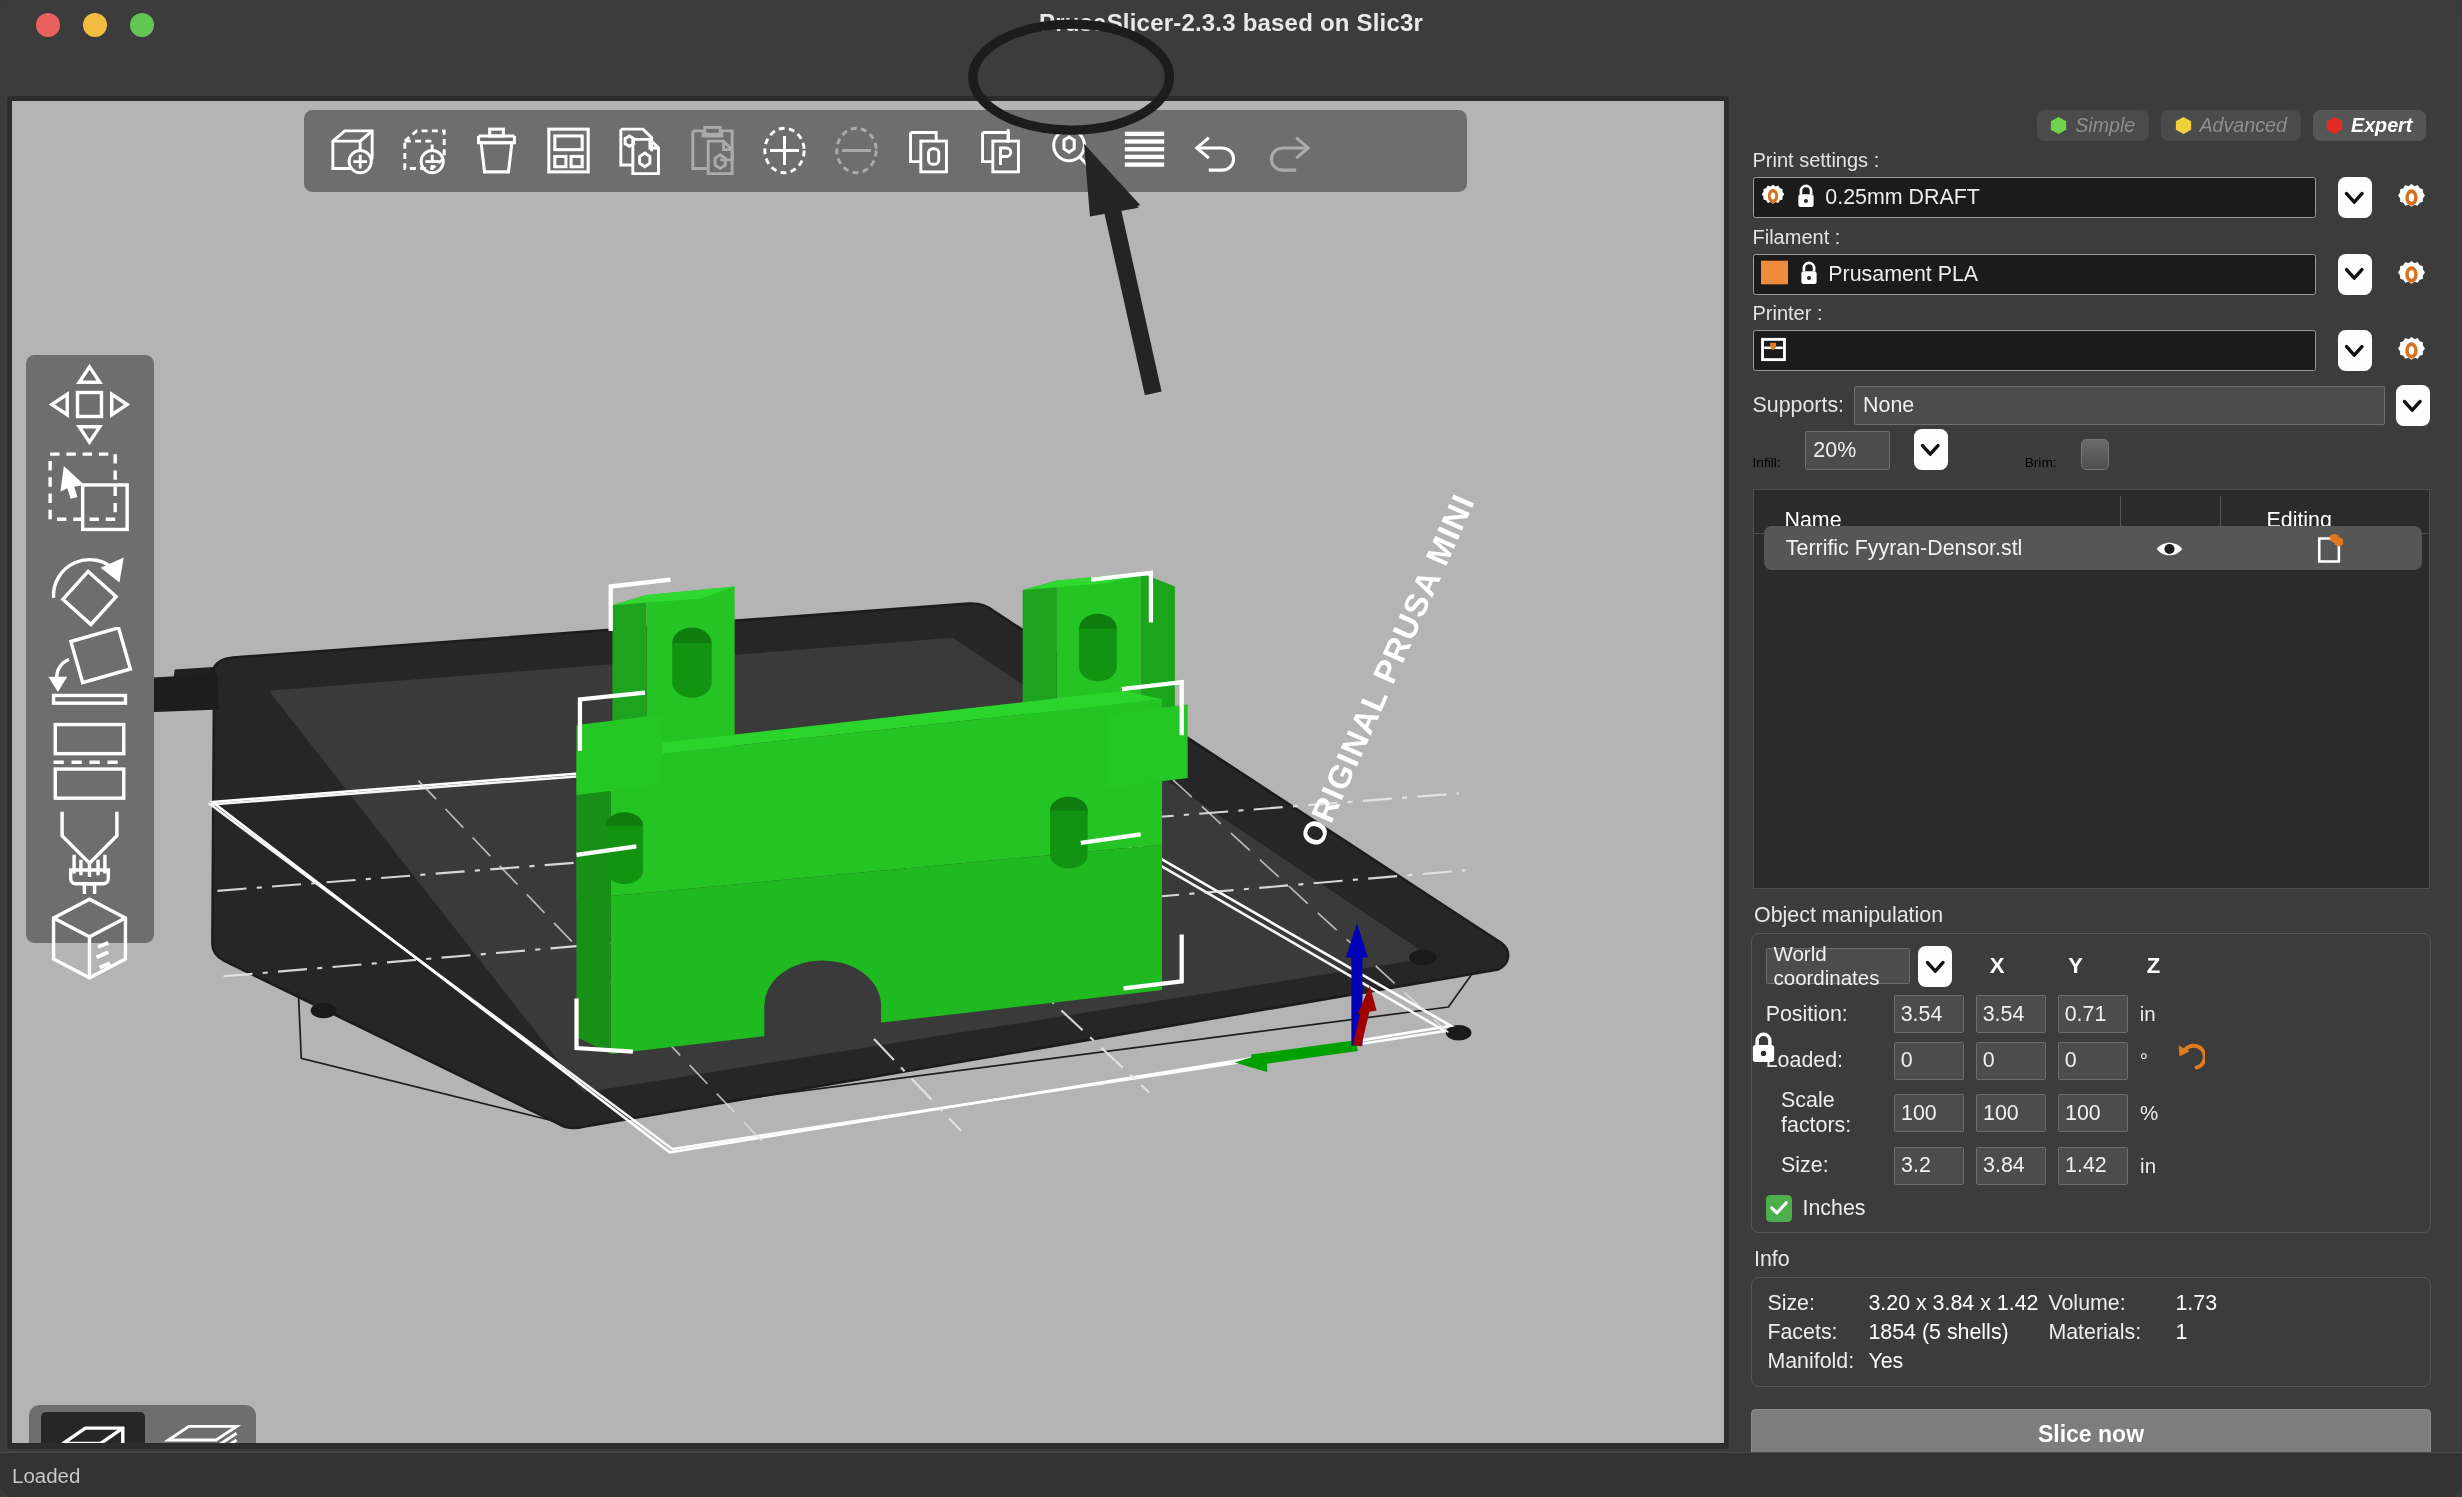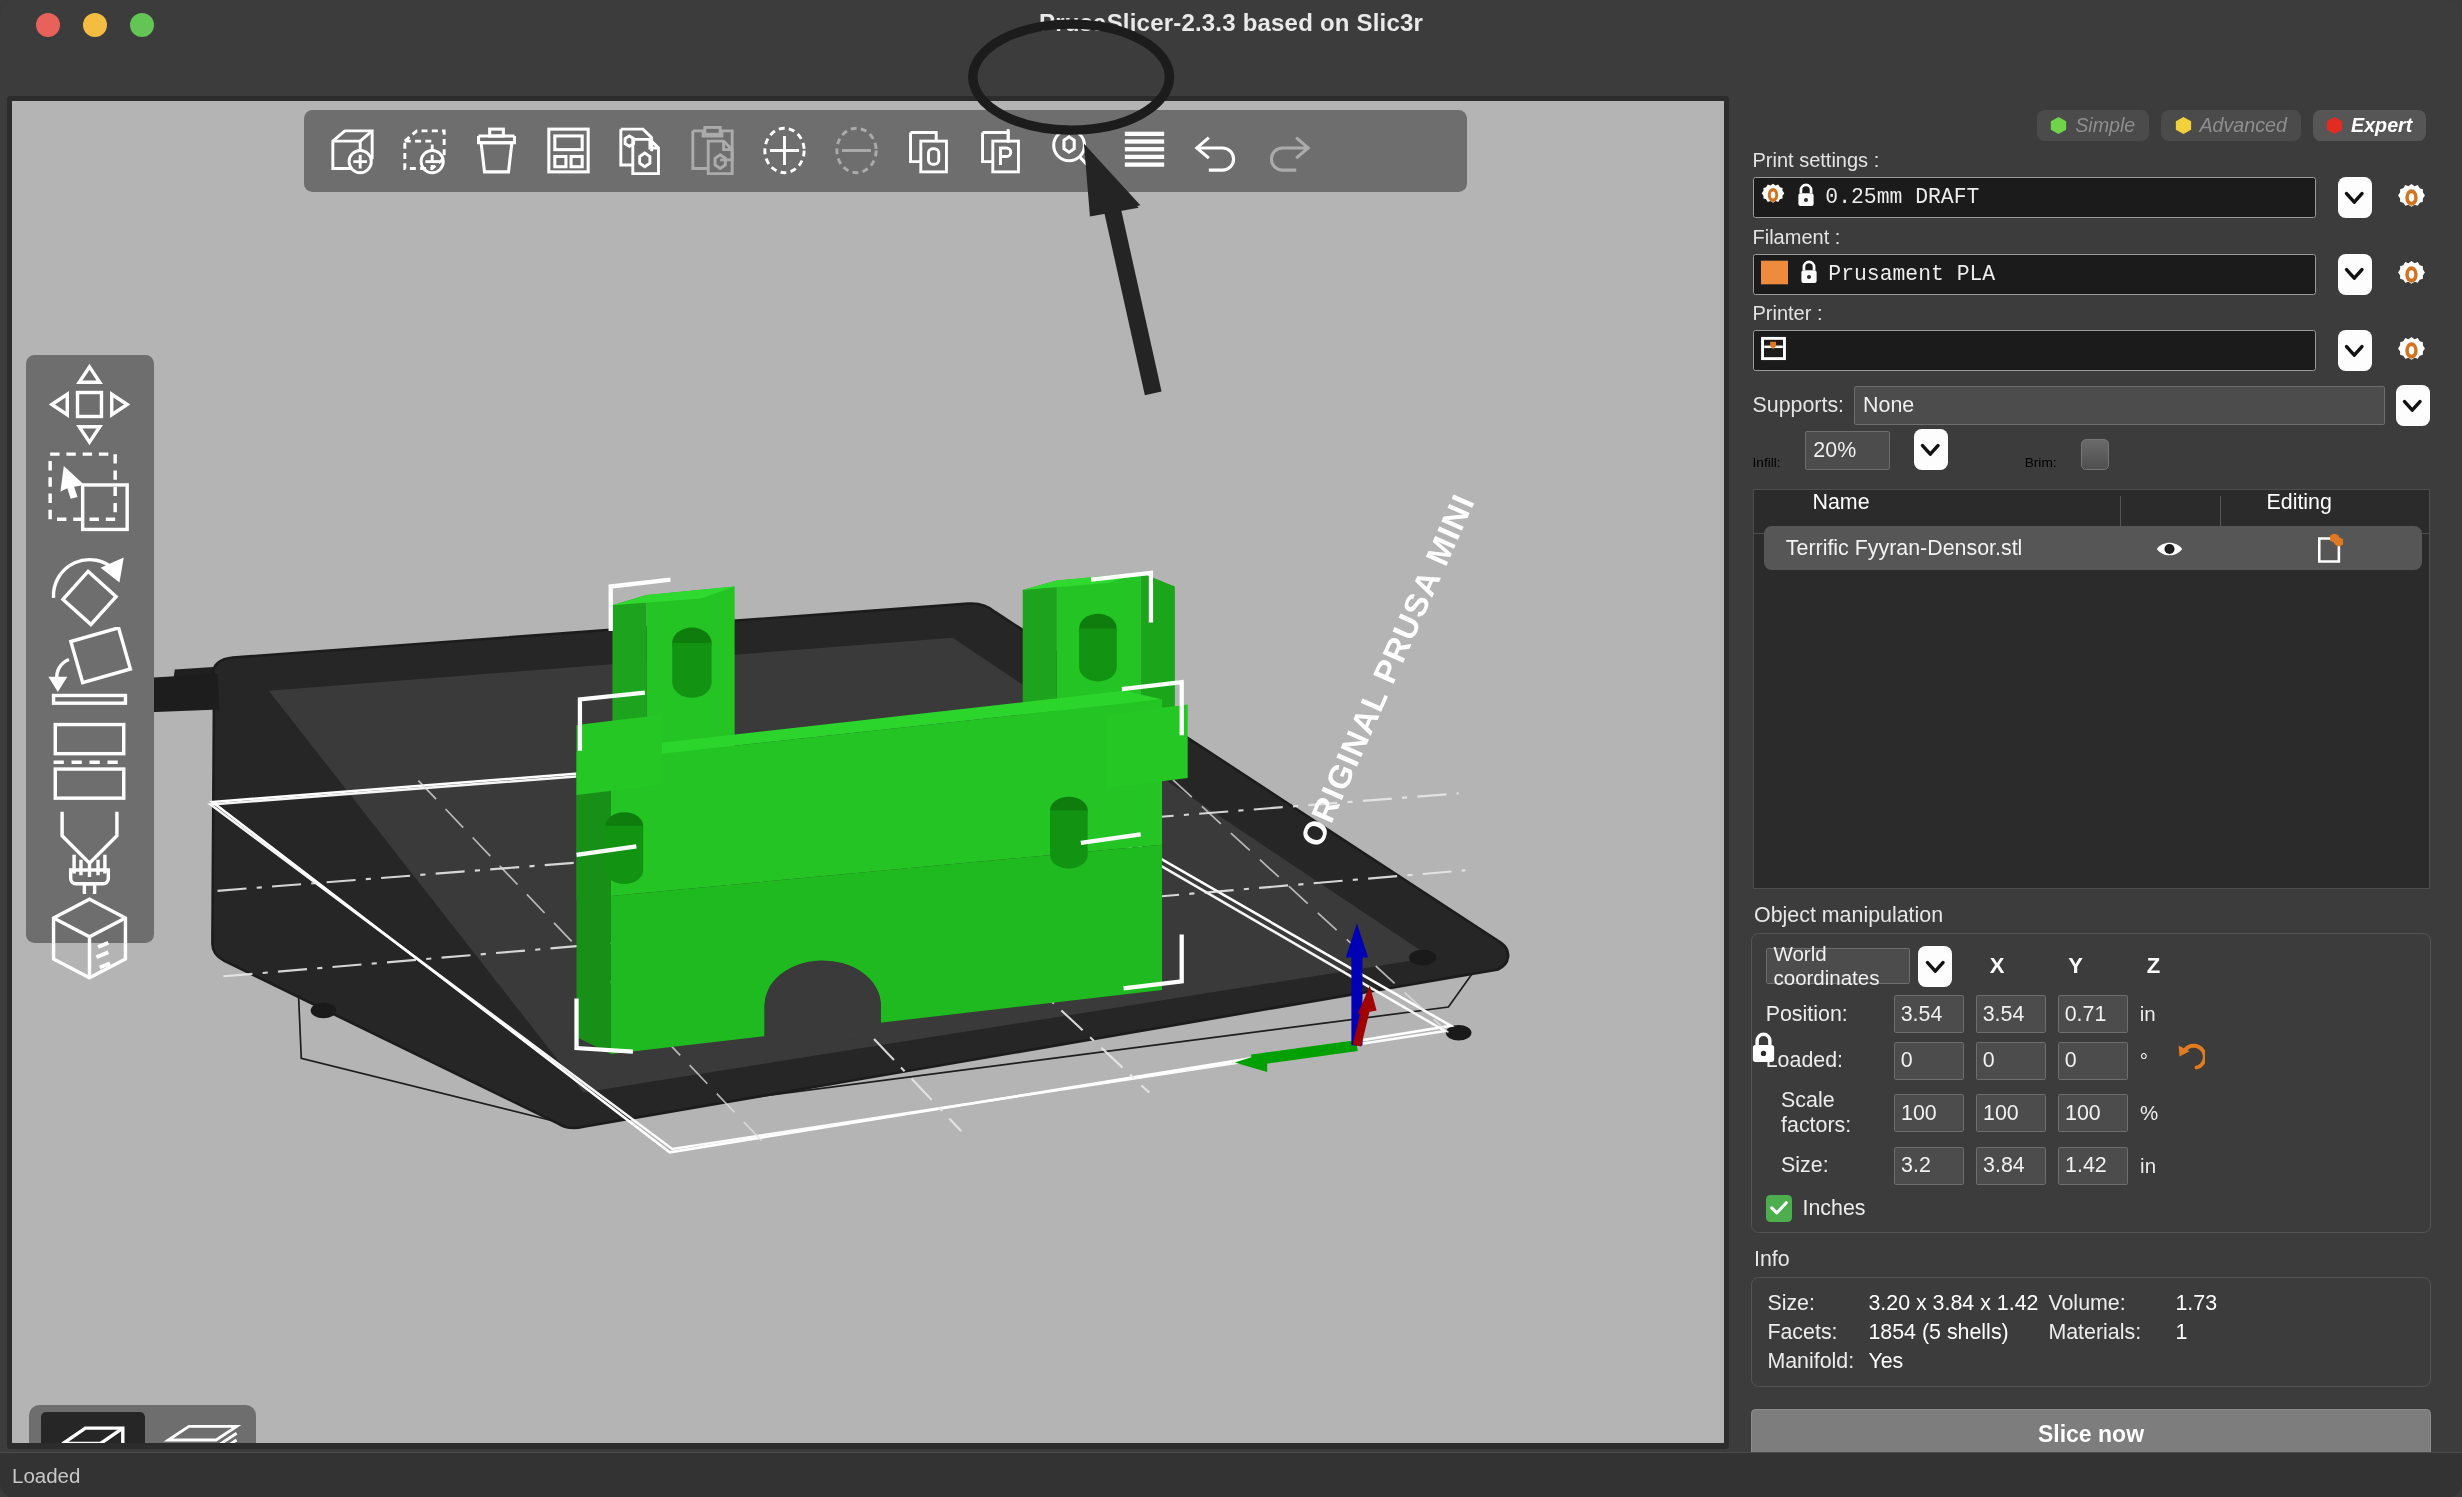--- a/index.html
+++ b/index.html
@@ -67,40 +67,40 @@
 
   .modebar{display:flex;justify-content:flex-end;gap:12px;padding:8.5px 24px 0 0;}
   .modebtn{display:flex;align-items:center;gap:7.7px;background:#4b4b4b;border-radius:7.7px;
     padding:4.3px 13.7px;font-size:19.7px;color:#8e8e8e;font-style:italic;}
   .modebtn.active{background:#565656;color:#ffffff;font-weight:bold;}
   .dot{width:17px;height:19px;}
 
   .sec{padding:0 20.5px;}
   .lbl{color:#e4e4e4;font-size:20px;margin:7.7px 0 5.1px 0;}
 
-  .comborow{display:flex;align-items:center;gap:22px;font-family:Liberation Mono, monospace;}
+  .comborow{display:flex;align-items:center;gap:22px;}
   .combo{flex:1;height:41px;background:#1b1b1b;border:0.9px solid #9a9a9a;border-radius:2.6px;
     display:flex;align-items:center;padding:0 6.8px;box-sizing:border-box;gap:8.5px;}
   .combo .ctext{color:#ededed;font-size:21.4px;white-space:nowrap;overflow:hidden;}
   .arrowbtn{width:34px;height:41px;background:#fdfdfd;border-radius:7.7px;display:flex;align-items:center;justify-content:center;}
   .gearbtn{width:36px;height:36px;display:flex;align-items:center;justify-content:center;}
 
   .suprow{display:flex;align-items:center;gap:10.3px;margin-top:13.7px;}
   .suprow .sl{color:#e4e4e4;font-size:21.4px;}
   .supfield{flex:1;height:39px;background:#4c4c4c;border:0.9px solid #6e6e6e;border-radius:1.7px;
     display:flex;align-items:center;padding:0 7.7px;box-sizing:border-box;color:#f0f0f0;font-size:21.4px;}
 
   .infillrow{display:flex;align-items:flex-end;gap:24px;margin-top:3px;}
   .infillfield{width:85px;height:39px;background:#4c4c4c;border:0.9px solid #6e6e6e;border-radius:1.7px;
     display:flex;align-items:center;padding:0 7.7px;box-sizing:border-box;color:#f0f0f0;font-size:21.4px;}
   .brimbox{width:26px;height:29px;background:linear-gradient(#6a6a6a,#4f4f4f);border:0.9px solid #777;border-radius:5.1px;}
 
   
   .objlist{margin:19px 20.5px 0 20.5px;background:#2b2b2b;border:0.9px solid #4e4e4e;height:398px;position:relative;}
-  .objhead{height:43px;background:#2b2b2b;border-bottom:0.9px solid #4e4e4e;display:flex;align-items:flex-start;position:relative;padding-left:28px;}
+  .objhead{height:43px;background:#2b2b2b;border-bottom:0.9px solid #4e4e4e;display:flex;align-items:flex-end;position:relative;}
   .objhead .hname{color:#ffffff;font-size:21.4px;margin-left:31px;}
   .objhead .hedit{position:absolute;left:513px;color:#ffffff;font-size:21.4px;}
   .hsep{position:absolute;width:1.7px;height:31px;background:#555;top:6px;}
   .objrow{position:absolute;left:10.3px;top:36px;width:658px;height:44px;background:#565656;border-radius:7.7px;
     display:flex;align-items:center;}
   .objrow .oname{color:#f2f2f2;font-size:21.4px;margin-left:22px;}
   .eyeicon{position:absolute;left:391px;top:12px;}
   .editicon{position:absolute;left:551px;top:7.7px;}
 
   

